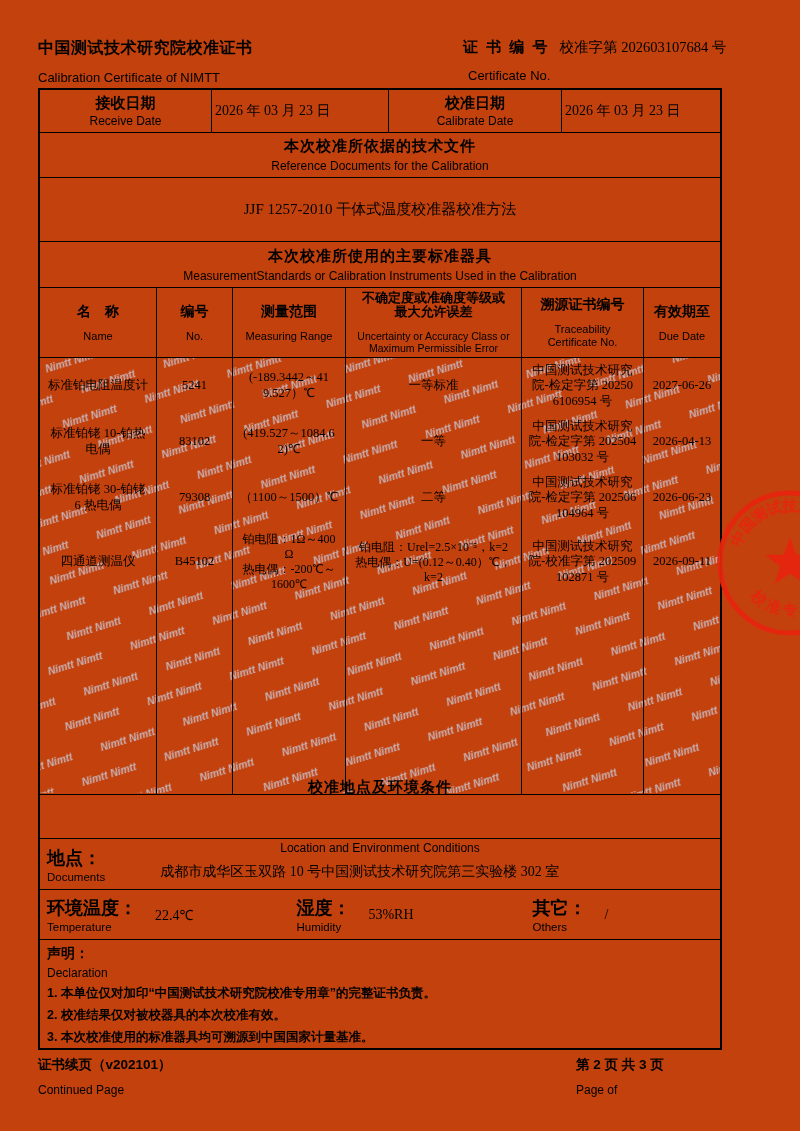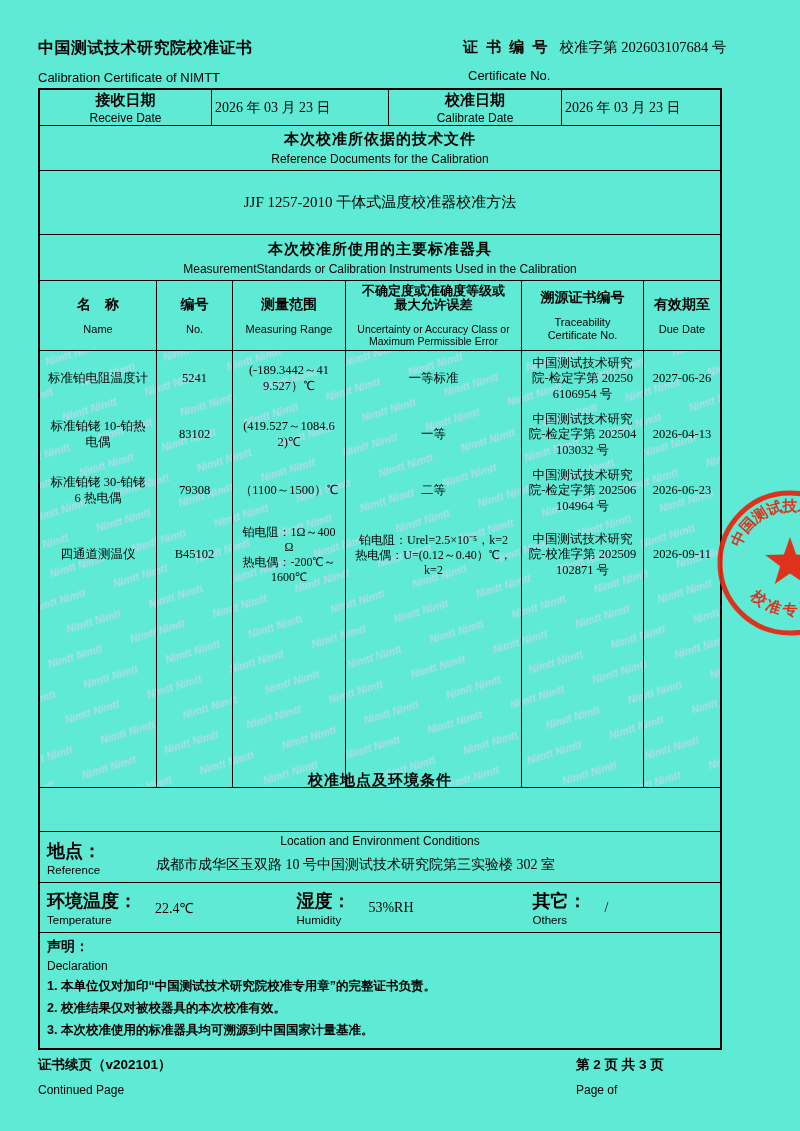--- a/index.html
+++ b/index.html
@@ -1,18 +1,18 @@
 <!DOCTYPE html>
 <html><head>
 <meta charset="utf-8">
 <style>
   * { margin:0; padding:0; box-sizing:border-box; }
   body { background:#888; }
   .page {
-    position:relative; width:800px; height:1131px; background:#5eead4;
+    position:relative; width:800px; height:1131px; background:#c2410c;
     overflow:hidden; color:#000;
     font-family:"Liberation Serif", serif;
   }
   .zh-hei { font-family:"Liberation Sans", sans-serif; font-weight:bold; }
   .en { font-family:"Liberation Sans", sans-serif; font-weight:normal; }
   .val { font-family:"Liberation Serif", serif; }
 
   
   .hdr-left { position:absolute; left:38px; top:38px; }
   .hdr-right { position:absolute; left:463px; top:38px; }
@@ -23,21 +23,21 @@
   .certno-line .val { font-size:14.5px; font-weight:normal; }
   .certno-en { font-size:13px; margin-top:11px; margin-left:5px; }
 
   
   .doc { position:absolute; left:38px; top:88px; width:684px; height:962px;
          border:2px solid #000; background:transparent; }
 
   .sec { border-bottom:1px solid #000; position:relative; }
 
   
-  .dates { display:grid; grid-template-columns:172px 177px 173px 1fr; height:36px;text-align:center; }
+  .dates { display:grid; grid-template-columns:172px 177px 173px 1fr; height:43px;text-align:center; }
   .dates > div { border-right:1px solid #000; display:flex; flex-direction:column;
                  align-items:center; justify-content:center; }
   .dates > div:last-child { border-right:none; }
   .dates .labcell .zh-hei { font-size:15px; }
   .dates .labcell .en { font-size:12px; margin-top:1px; }
   .dates .valcell { align-items:flex-start; padding-left:3px; font-size:14px; }
 
   .sec-head { display:flex; flex-direction:column; align-items:center; justify-content:center; }
   .sec-head .zh-hei { font-size:15px; letter-spacing:1px; }
   .sec-head .en { font-size:12px; margin-top:3px; }
@@ -231,21 +231,21 @@
     </div>
 
     <div class="sec sec-head h44">
       <span class="zh-hei">校准地点及环境条件</span>
       <span class="en">Location and Environment Conditions</span>
     </div>
 
     <div class="sec loc-row">
       <div class="lab-block">
         <span class="zh-hei">地点：</span>
-        <span class="en">Reference</span>
+        <span class="en">Documents</span>
       </div>
       <div class="loc-value val">成都市成华区玉双路 10 号中国测试技术研究院第三实验楼 302 室</div>
     </div>
 
     <div class="sec env-row">
       <div class="env-group" style="margin-left:0">
         <div class="lab-block">
           <span class="zh-hei">环境温度：</span>
           <span class="en">Temperature</span>
         </div>

